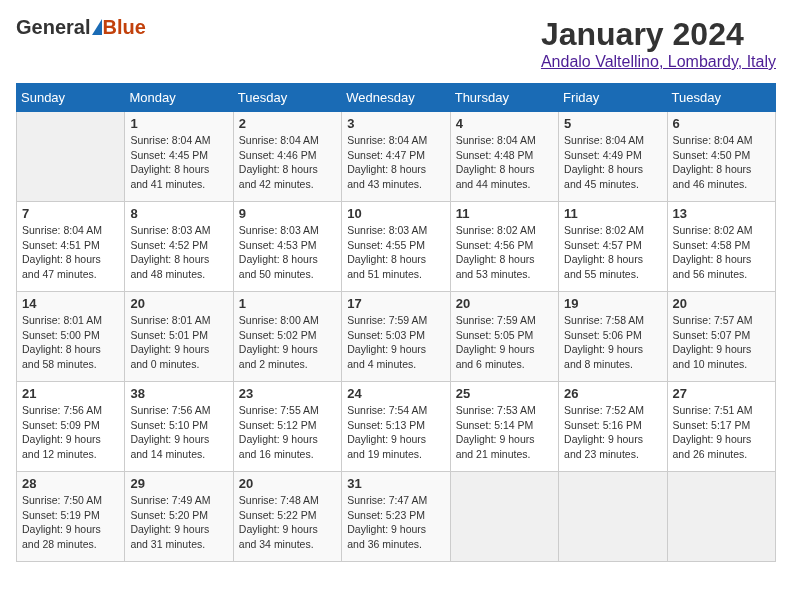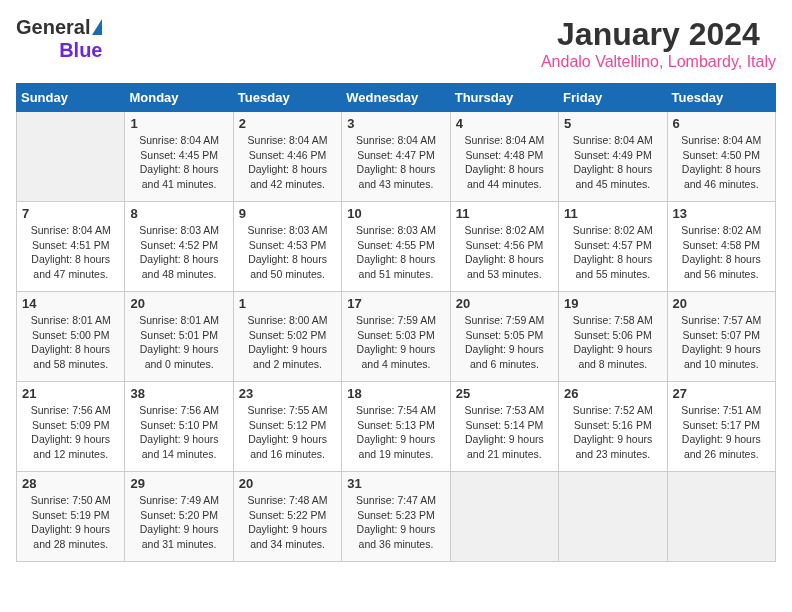--- a/index.html
+++ b/index.html
@@ -11,49 +11,50 @@
       padding: 16px;
     }
     .header {
       display: flex;
       justify-content: space-between;
       align-items: flex-start;
       margin-bottom: 12px;
     }
     .logo {
       display: flex;
-      flex-direction: column;
-      align-items: flex-end;
+      flex-direction: row;
+      align-items: center;
     }
     .logo-line {
       display: flex;
       align-items: center;
     }
     .title-block {
-      text-align: center;
+      text-align: left;
     }
     .month-title {
       font-size: 32px;
       font-weight: bold;
       color: #333;
     }
     .location {
       font-size: 16px;
-      color: #ec4899;
+      color: #4c1d95;
+      text-decoration: underline;
     }
     table {
       width: 100%;
       border-collapse: collapse;
       table-layout: fixed;
     }
     thead tr th {
       background: #1a6bb5;
       color: #fff;
       font-size: 13px;
-      font-weight: bold;
+      font-weight: normal;
       padding: 6px 4px;
       text-align: left;
       border: 1px solid #1a6bb5;
     }
     tbody tr td {
       vertical-align: top;
       border: 1px solid #ccc;
       padding: 4px 5px;
       font-size: 11px;
       color: #333;
@@ -69,37 +70,36 @@
     .day-num {
       font-weight: bold;
       font-size: 13px;
       display: block;
       margin-bottom: 2px;
     }
     .day-info {
       font-size: 10.5px;
       line-height: 1.4;
       color: #333;
-      text-align: center;
     }
     .empty-cell {
       background: #f0f0f0 !important;
     }
   </style>
 </head>
 <body>
 
 <div class="header">
   <div class="logo">
     <div class="logo-line">
       <span style="font-size:20px;font-weight:bold;color:#333;">General</span>
       <span style="display:inline-block;width:0;height:0;border-left:10px solid transparent;border-bottom:16px solid #1a6bb5;margin-left:2px;margin-bottom:2px;"></span>
     </div>
     <div>
-      <span style="font-size:20px;font-weight:bold;color:#6d28d9;">Blue</span>
+      <span style="font-size:20px;font-weight:bold;color:#c2410c;">Blue</span>
     </div>
   </div>
   <div class="title-block">
     <div class="month-title">January 2024</div>
     <div class="location">Andalo Valtellino, Lombardy, Italy</div>
   </div>
 </div>
 
 <table>
   <thead>
@@ -208,21 +208,21 @@
         </td>
         <td>
           <span class="day-num">38</span>
           <div class="day-info">Sunrise: 7:56 AM<br>Sunset: 5:10 PM<br>Daylight: 9 hours and 14 minutes.</div>
         </td>
         <td>
           <span class="day-num">23</span>
           <div class="day-info">Sunrise: 7:55 AM<br>Sunset: 5:12 PM<br>Daylight: 9 hours and 16 minutes.</div>
         </td>
         <td>
-          <span class="day-num">18</span>
+          <span class="day-num">24</span>
           <div class="day-info">Sunrise: 7:54 AM<br>Sunset: 5:13 PM<br>Daylight: 9 hours and 19 minutes.</div>
         </td>
         <td>
           <span class="day-num">25</span>
           <div class="day-info">Sunrise: 7:53 AM<br>Sunset: 5:14 PM<br>Daylight: 9 hours and 21 minutes.</div>
         </td>
         <td>
           <span class="day-num">26</span>
           <div class="day-info">Sunrise: 7:52 AM<br>Sunset: 5:16 PM<br>Daylight: 9 hours and 23 minutes.</div>
         </td>

